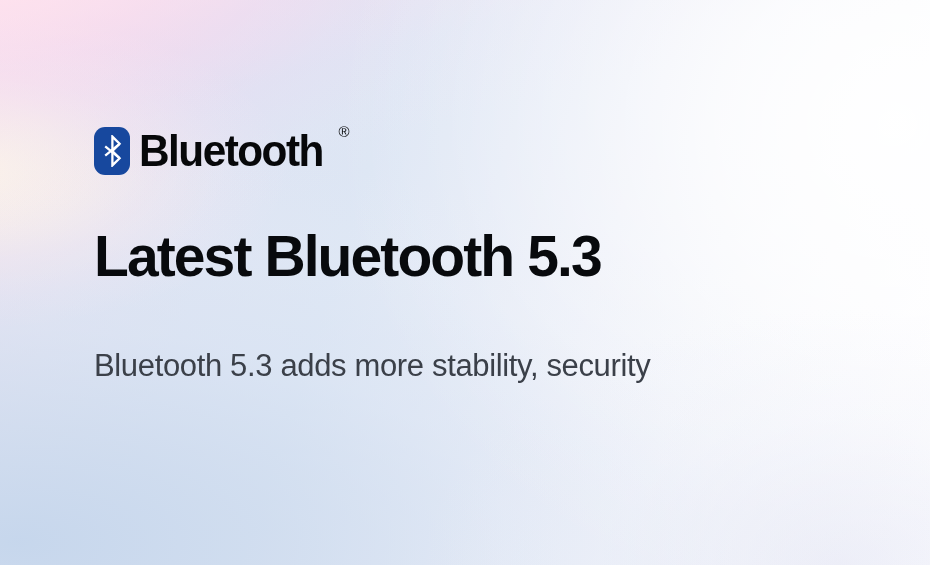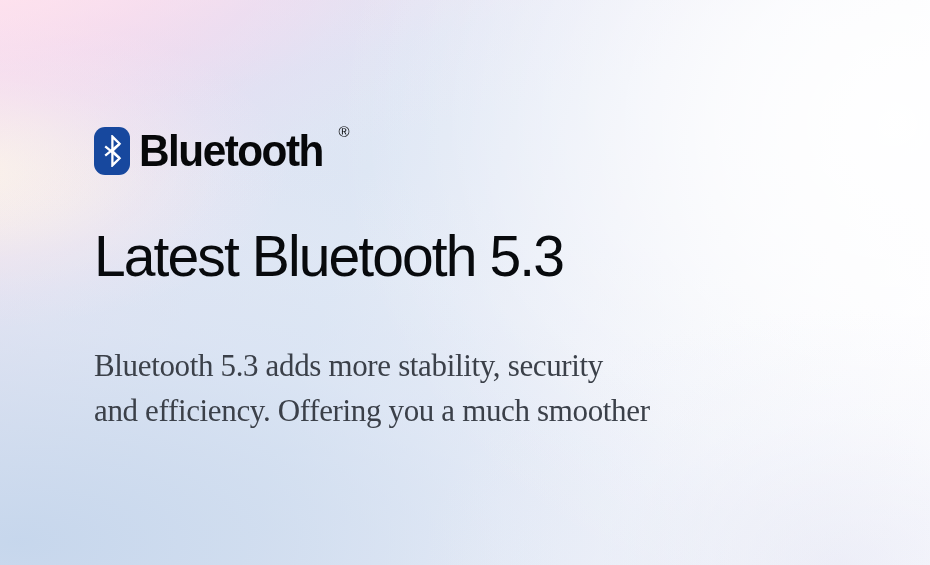--- a/index.html
+++ b/index.html
@@ -172,39 +172,38 @@
     line-height: 1;
     color: #0a0b0d;
   }
 
   
   .headline {
     position: absolute;
     left: 0;
     top: 222px;
     font-size: 57px;
-    font-weight: 400;
+    font-weight: 700;
     letter-spacing: -1.9px;
     line-height: 68px;
     color: #080a0d;
     white-space: nowrap;
   }
 
   
   .body-copy {
     position: absolute;
     left: 0;
     top: 343px;
     width: 760px;
     font-size: 31px;
     font-weight: 400;
     letter-spacing: -0.35px;
     line-height: 45px;
     color: #3b4049;
-    font-family: Liberation Serif, serif;
   }
 
   .body-copy .line { display: block; white-space: nowrap; }
 </style>
 </head>
 <body>
 
 <div class="hero">
 
   <div class="bg-layer bg-base"></div>
@@ -231,17 +230,16 @@
         <span class="wordmark">Bluetooth</span>
         <span class="reg-mark">®</span>
       </div>
 
     </div>
 
     <h1 class="headline">Latest Bluetooth 5.3</h1>
 
     <p class="body-copy">
       <span class="line">Bluetooth 5.3 adds more stability, security</span>
-      <span class="line">and efficiency. Offering you a much smoother</span>
     </p>
 
   </div>
 </div>
 
 </body></html>

